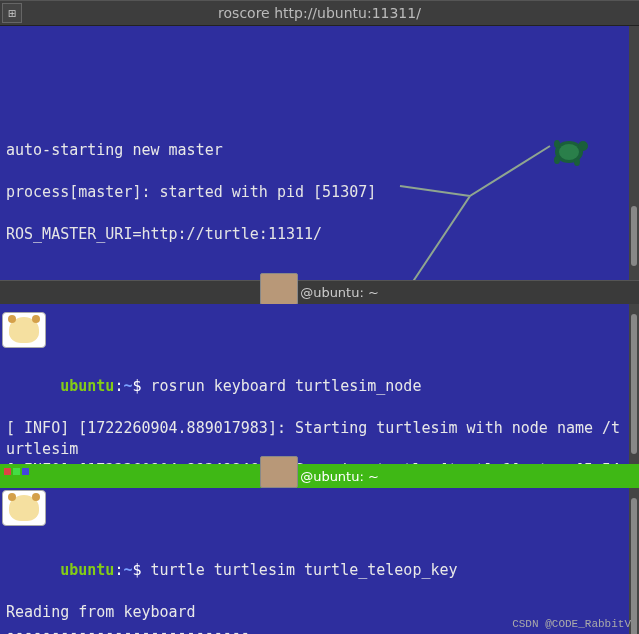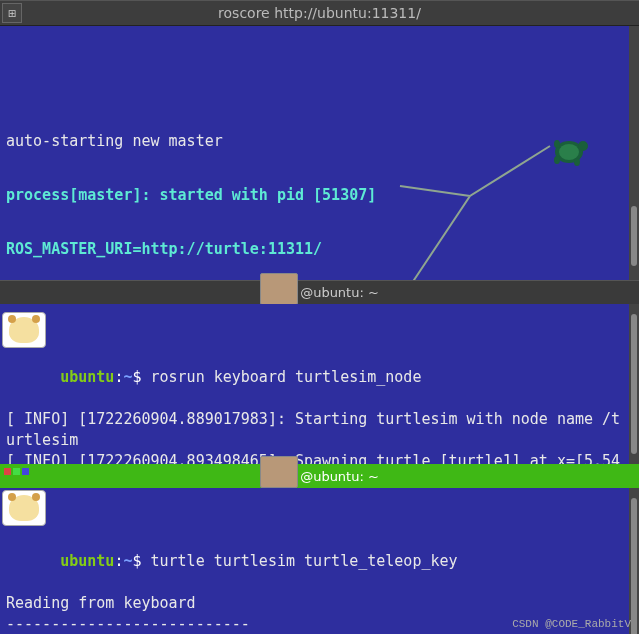--- a/index.html
+++ b/index.html
@@ -35,31 +35,31 @@
       border: 1px solid #666;
       display: flex;
       align-items: center;
       justify-content: center;
       font-size: 10px;
       color: #ccc;
     }
     .terminal {
       background: #2e2e9e;
       color: #e8e8e8;
-      padding: 0 6px;
+      padding: 9px 6px;
       line-height: 1.4;
       white-space: pre-wrap;
       word-break: break-all;
       position: relative;
       border-right: 10px solid #444;
     }
     .terminal-1 { height: 254px; }
     .terminal-2 { height: 160px; }
     .terminal-3 { height: 167px; }
-    .bold { font-weight: bold; color: #5eead4; margin-top: 12px; }
+    .bold { font-weight: normal; color: #e5e5e5; }
     .prompt-green { color: #84cc16; font-weight: bold; }
     .prompt-blue { color: #7aa0ff; font-weight: bold; }
     .prompt-white { color: #fff; }
     .window-tab {
       background: #3a3a3a;
       height: 24px;
       display: flex;
       align-items: center;
       justify-content: center;
       color: #ccc;

